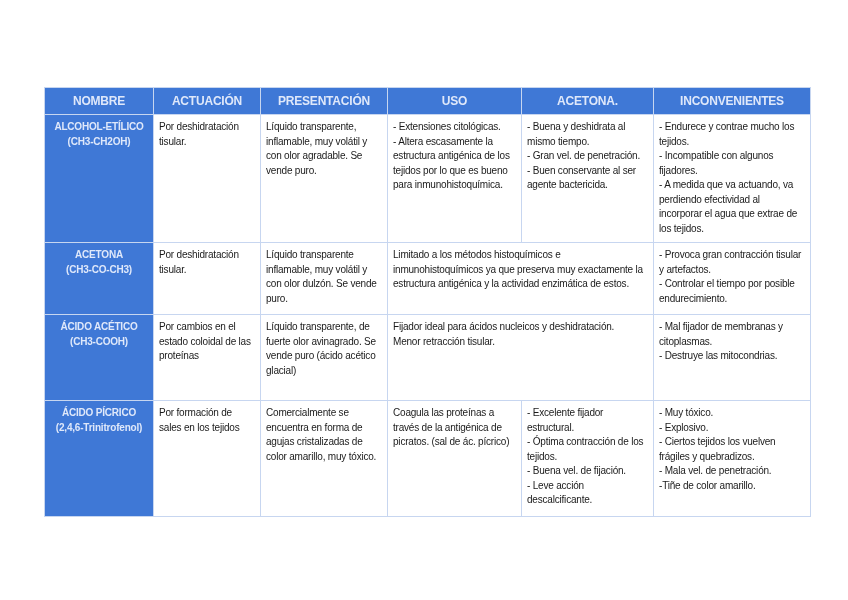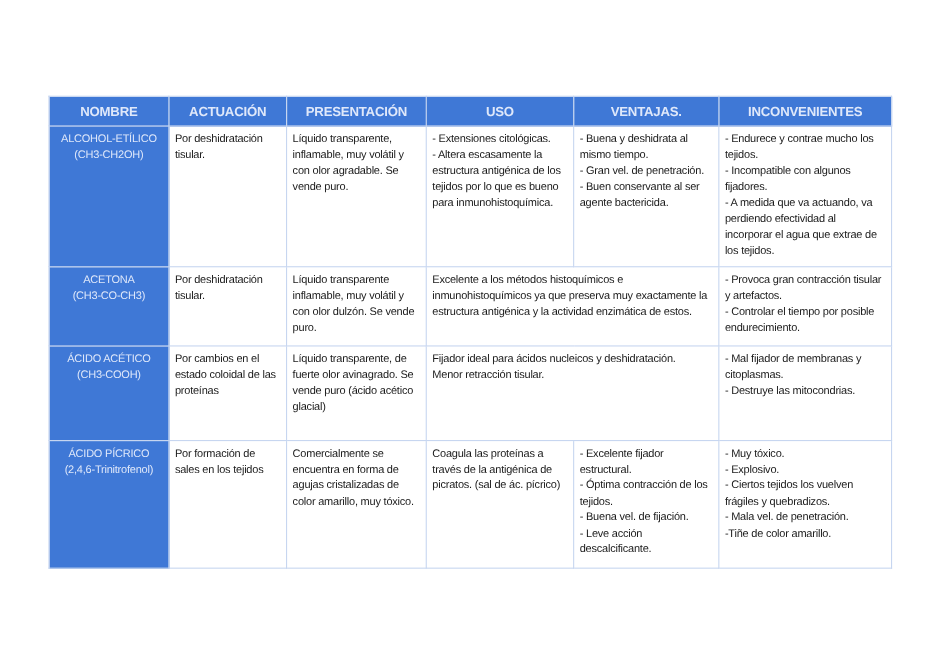--- a/index.html
+++ b/index.html
@@ -1,20 +1,20 @@
 <!DOCTYPE html>
 <html><head>
 <meta charset="utf-8">
 <style>
   html, body { margin:0; padding:0; background:#ffffff; }
   body { width:848px; height:600px; position:relative; overflow:hidden; font-family:"Liberation Sans", "DejaVu Sans", sans-serif; }
   table { position:absolute; left:44px; top:87px; border-collapse:collapse; table-layout:fixed; width:766px; }
   td, th { border:1px solid #c7d6f0; vertical-align:top; font-size:10px; line-height:14.5px; color:#1a1a1a; padding:5px 5px 3px 5px; white-space:pre-line; letter-spacing:-0.2px; }
   th { background:#3f78d6; color:#dfe8fa; font-weight:bold; text-align:center; vertical-align:middle; height:18px; padding:4px 4px; font-size:12px; }
-  td.name { background:#3f78d6; color:#dfe8fa; font-weight:normal; text-align:center; }
+  td.name { background:#3f78d6; color:#dfe8fa; font-weight:bold; text-align:center; }
   tr.r1 td { height:119px; }
   tr.r2 td { height:63px; }
   tr.r3 td { height:77px; }
   tr.r4 td { height:107px; }
 </style>
 </head>
 <body>
 
 <table>
   <colgroup>
@@ -24,21 +24,21 @@
       <col style="width:134px">
       <col style="width:132px">
       <col style="width:157px">
   </colgroup>
   <thead>
     <tr>
       <th>NOMBRE</th>
       <th>ACTUACIÓN</th>
       <th>PRESENTACIÓN</th>
       <th>USO</th>
-      <th>VENTAJAS.</th>
+      <th>ACETONA.</th>
       <th>INCONVENIENTES</th>
     </tr>
   </thead>
   <tbody>
     <tr class="r1">
       <td class="name">ALCOHOL-ETÍLICO
 (CH3-CH2OH)</td>
       <td>Por deshidratación tisular.</td>
       <td>Líquido transparente, inflamable, muy volátil y con olor agradable. Se vende puro.</td>
       <td>- Extensiones citológicas.
@@ -48,21 +48,21 @@
 - Buen conservante al ser agente bactericida.</td>
       <td>- Endurece y contrae mucho los tejidos.
 - Incompatible con algunos fijadores.
 - A medida que va actuando, va perdiendo efectividad al incorporar el agua que extrae de los tejidos.</td>
     </tr>
     <tr class="r2">
       <td class="name">ACETONA
 (CH3-CO-CH3)</td>
       <td>Por deshidratación tisular.</td>
       <td>Líquido transparente inflamable, muy volátil y con olor dulzón. Se vende puro.</td>
-      <td colspan="2">Excelente a los métodos histoquímicos e inmunohistoquímicos ya que preserva muy exactamente la estructura antigénica y la actividad enzimática de estos.</td>
+      <td colspan="2">Limitado a los métodos histoquímicos e inmunohistoquímicos ya que preserva muy exactamente la estructura antigénica y la actividad enzimática de estos.</td>
       <td>- Provoca gran contracción tisular y artefactos.
 - Controlar el tiempo por posible endurecimiento.</td>
     </tr>
     <tr class="r3">
       <td class="name">ÁCIDO ACÉTICO
 (CH3-COOH)</td>
       <td>Por cambios en el estado coloidal de las proteínas</td>
       <td>Líquido transparente, de fuerte olor avinagrado. Se vende puro (ácido acético glacial)</td>
       <td colspan="2">Fijador ideal para ácidos nucleicos y deshidratación.
 Menor retracción tisular.</td>

